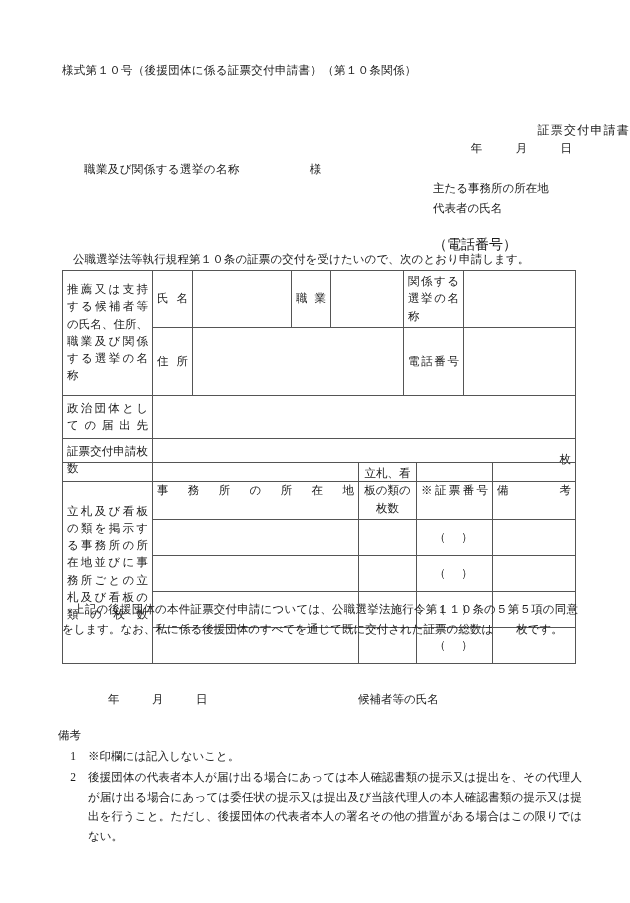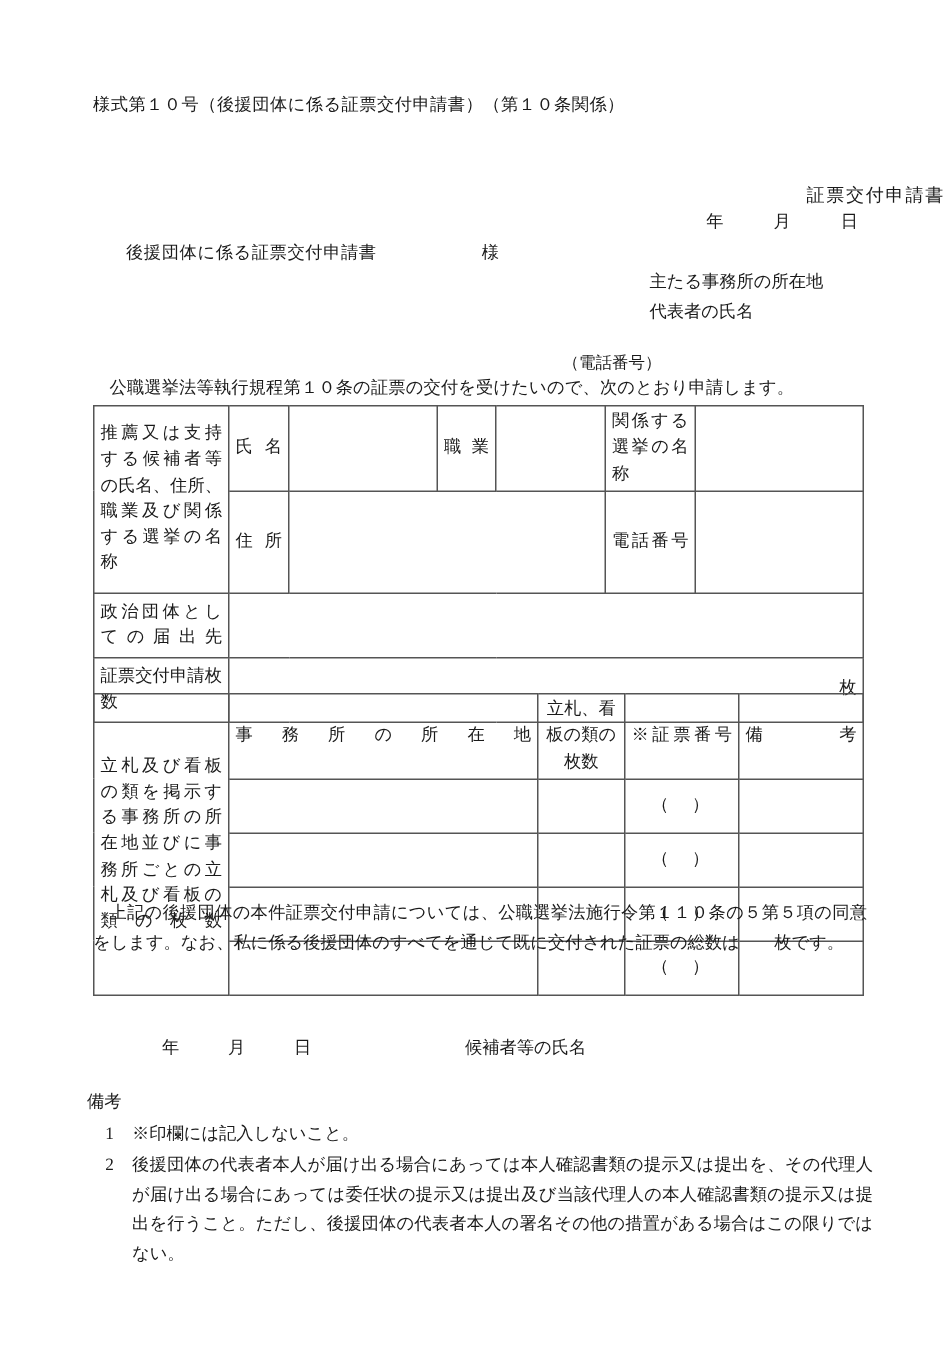--- a/index.html
+++ b/index.html
@@ -80,23 +80,23 @@
   .applicant-block .just {
     display: flex;
     justify-content: space-between;
   }
   .applicant-block .just span { display: inline-block; }
   .tel-line {
     position: absolute;
     right: 55px;
     top: 234px;
     width: 200px;
-    font-size: 11px;
+    font-size: 14px;
     display: flex;
-    justify-content: flex-start;
+    justify-content: center;
   }
 
   .lead {
     position: absolute;
     left: 62px;
     top: 251px;
     width: 520px;
     font-size: 11.5px;
     text-indent: 11px;
     letter-spacing: .1px;
@@ -154,21 +154,21 @@
   }
   .sign-line {
     position: absolute;
     left: 108px;
     top: 691px;
     width: 440px;
     font-size: 11.5px;
     display: flex;
   }
   .sign-line .seg { display: inline-block; width: 44px; }
-  .sign-line .name { margin-left: 70px; }
+  .sign-line .name { margin-left: 118px; }
 
   .notes-title {
     position: absolute;
     left: 58px;
     top: 727px;
     font-size: 11.5px;
   }
   .notes {
     position: absolute;
     left: 58px;
@@ -200,21 +200,21 @@
 
   <div class="doc-title">証票交付申請書</div>
 
   <div class="date-line-top">
     <span class="seg">年</span>
     <span class="seg">月</span>
     <span class="seg">日</span>
   </div>
 
   <div class="addressee">
-    <span>後援団体に係る証票交付申請書</span><span class="sama">様</span>
+    <span>職業及び関係する選挙の名称</span><span class="sama">様</span>
   </div>
 
   <div class="applicant-block">
     <span class="line">主たる事務所の所在地</span>
     <span class="line just">
       <span>代表者の氏名</span>
     </span>
   </div>
   <div class="tel-line">
     <span>（電話番号</span>

